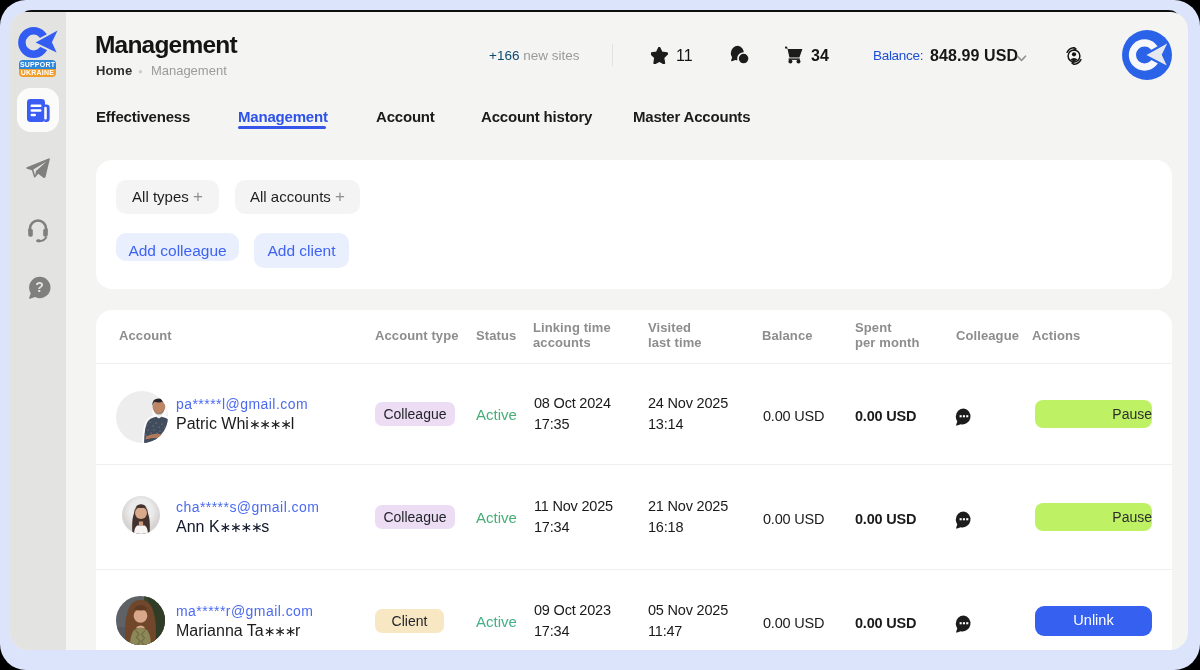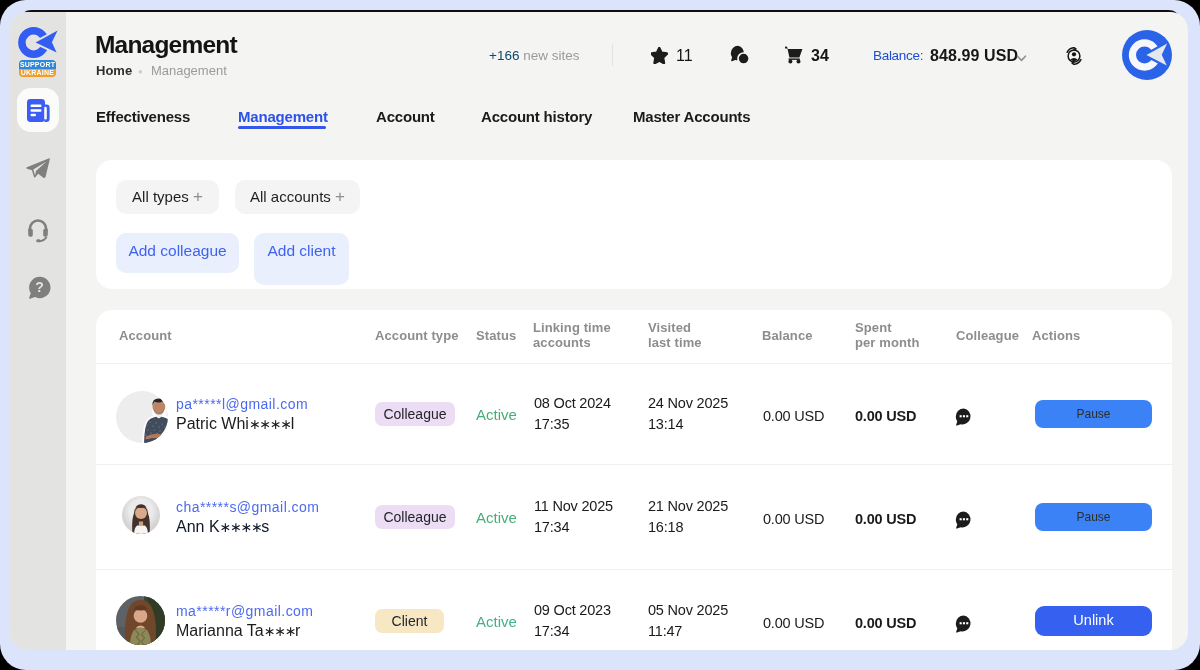--- a/index.html
+++ b/index.html
@@ -9,22 +9,22 @@
     background:#dce4fc; border-radius:26px; }
   .app { position:absolute; left:10px; top:12px; width:1178px; height:638px;
     border-radius:18px; background:#f4f4f3; overflow:hidden; }
   .side { position:absolute; left:0; top:0; width:56px; height:100%;
     background:#e3e3e1; }
   .abs { position:absolute; }
   .hdr { position:absolute; font-size:13px; font-weight:bold; color:#8d8d8d; line-height:14.5px; letter-spacing:.1px; }
   .dt { font-size:14.5px; color:#1a1a1a; line-height:21px; letter-spacing:-0.2px; }
   .ast { font-size:14px; letter-spacing:-1.3px; }
   .msg { width:18px; height:18px; }
-  .pausebtn { position:absolute; width:117px; height:28px; background:#3b82f6; border-radius:8px;
-    font-size:12px; color:#2e2e2e; text-align:center; line-height:28px; }
+  .pausebtn { position:absolute; width:117px; height:28px; background:#bef264; border-radius:8px;
+    font-size:14px; color:#2e2e2e; text-align:right; line-height:28px; }
   .tab { top:96px; font-size:15px; font-weight:bold; color:#1b1b1b; letter-spacing:-0.2px; }
 </style>
 </head>
 <body>
 <div class="lav"></div>
 <svg style="position:absolute;left:0;top:0" width="1200" height="30" viewBox="0 0 1200 30">
   <path d="M20.5 24 Q21 11 32 11 H1168 Q1179 11 1179.5 24" fill="none" stroke="#0e0e0e" stroke-width="2"></path>
 </svg>
 <div class="app">
   <div class="side"></div>
@@ -114,22 +114,22 @@
   <div class="abs tab" style="left:86px">Effectiveness</div>
   <div class="abs tab" style="left:228px;color:#2d52e9">Management</div>
   <div class="abs tab" style="left:366px">Account</div>
   <div class="abs tab" style="left:471px">Account history</div>
   <div class="abs tab" style="left:623px">Master Accounts</div>
   <div class="abs" style="left:228px;top:114px;width:88px;height:2.5px;background:#3556e8;border-radius:2px"></div>
 
   <div class="abs" style="left:86px;top:148px;width:1076px;height:129px;background:#fff;border-radius:16px"></div>
   <div class="abs" style="left:106px;top:168px;width:103px;height:34px;background:#f4f4f4;border-radius:10px;font-size:15px;color:#1f1f1f;text-align:center;line-height:33px">All types <span style="color:#8e8e8e;font-size:17px">+</span></div>
   <div class="abs" style="left:225px;top:168px;width:125px;height:34px;background:#f4f4f4;border-radius:10px;font-size:15px;color:#1f1f1f;text-align:center;line-height:33px">All accounts <span style="color:#8e8e8e;font-size:17px">+</span></div>
-  <div class="abs" style="left:106px;top:221px;width:123px;height:40px;background:#e9effd;border-radius:10px;font-size:15.5px;color:#3e63f2;text-align:center;line-height:35px">Add colleague</div>
-  <div class="abs" style="left:244px;top:221px;width:95px;height:52px;background:#e9effd;border-radius:10px;font-size:15.5px;color:#3e63f2;text-align:center;line-height:35px">Add client</div>
+  <div class="abs" style="left:106px;top:221px;width:123px;height:28px;background:#e9effd;border-radius:10px;font-size:15.5px;color:#3e63f2;text-align:center;line-height:35px">Add colleague</div>
+  <div class="abs" style="left:244px;top:221px;width:95px;height:35px;background:#e9effd;border-radius:10px;font-size:15.5px;color:#3e63f2;text-align:center;line-height:35px">Add client</div>
 
   <div class="abs" style="left:86px;top:298px;width:1076px;height:360px;background:#fff;border-radius:16px 16px 0 0"></div>
   <div class="hdr" style="left:109px;top:317px">Account</div>
   <div class="hdr" style="left:365px;top:317px">Account type</div>
   <div class="hdr" style="left:466px;top:317px">Status</div>
   <div class="hdr" style="left:523px;top:309px">Linking time<br>accounts</div>
   <div class="hdr" style="left:638px;top:309px">Visited<br>last time</div>
   <div class="hdr" style="left:752px;top:317px">Balance</div>
   <div class="hdr" style="left:845px;top:309px">Spent<br>per month</div>
   <div class="hdr" style="left:946px;top:317px">Colleague</div>

